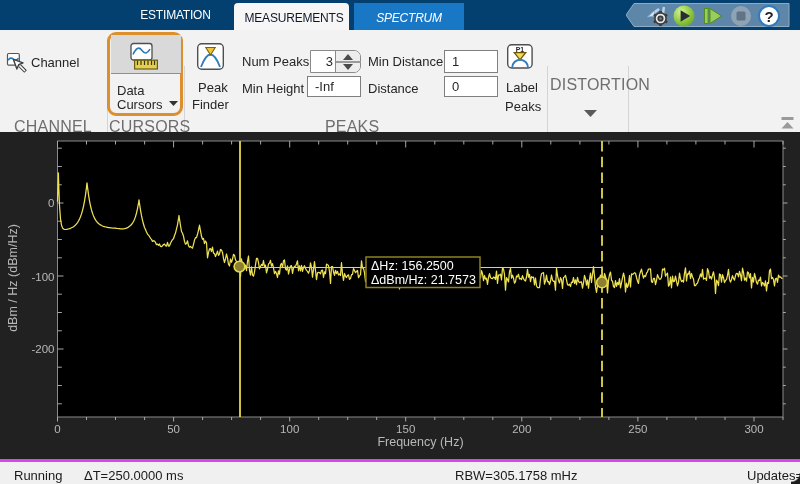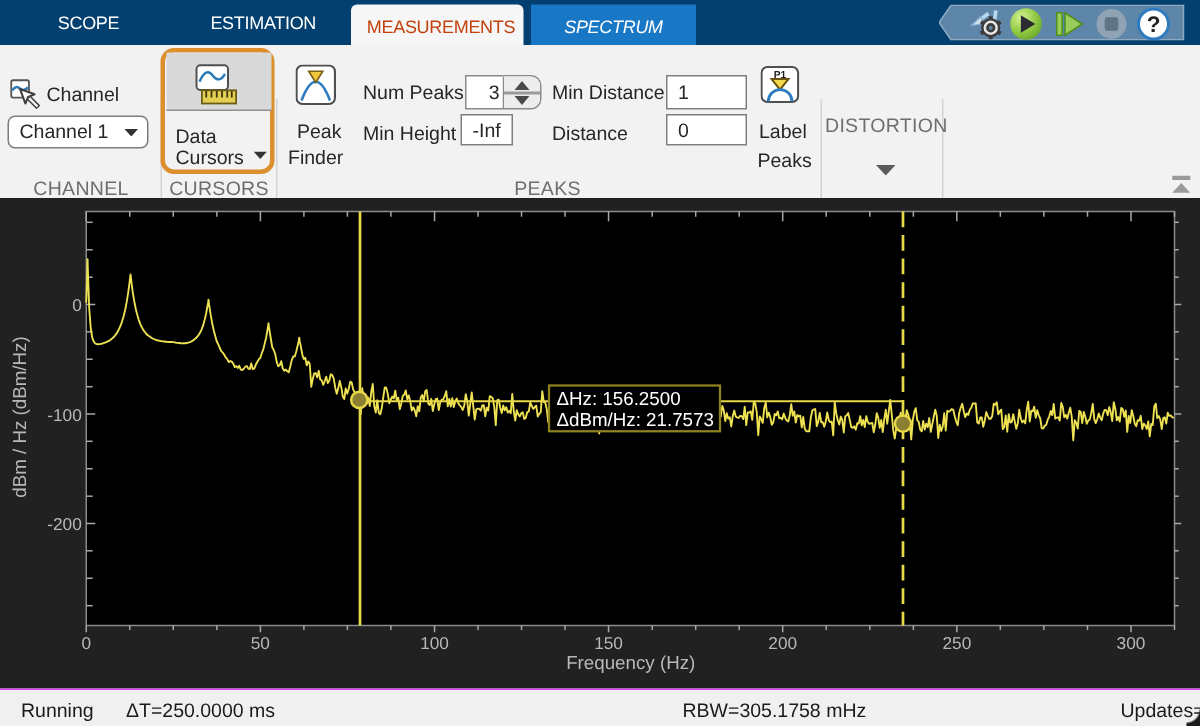--- a/index.html
+++ b/index.html
@@ -1,36 +1,35 @@
 <!DOCTYPE html>
 <html><head>
 <meta charset="utf-8">
 <style>
 * { margin:0; padding:0; box-sizing:border-box; }
 html,body { width:800px; height:484px; overflow:hidden; }
 body { font-family:"Liberation Sans",sans-serif; position:relative; background:#f2f2f2; }
 #tabbar { position:absolute; left:0; top:0; width:800px; height:30px; background:#03406f; }
 .tab { position:absolute; top:0; height:30px; line-height:31px; color:#fff; font-size:12px; text-align:center; letter-spacing:-0.2px; }
-#tab-meas { position:absolute; left:234px; top:3px; width:115px; height:28px; background:#f6f6f6; border-radius:4px 4px 0 0; color:#c2410c; font-size:12px; text-align:center; line-height:30px; letter-spacing:-0.2px; text-indent:5px; }
+#tab-meas { position:absolute; left:234px; top:3px; width:115px; height:28px; background:#f6f6f6; border-radius:4px 4px 0 0; color:#0f172a; font-size:12px; text-align:center; line-height:30px; letter-spacing:-0.2px; text-indent:5px; }
 #tab-spec { position:absolute; left:354px; top:3px; width:110px; height:28px; background:#1878c6; color:#fff; font-size:12px; text-align:center; line-height:30px; letter-spacing:-0.2px;font-style:italic; }
 #banner { position:absolute; left:626px; top:3px; width:164px; height:24px; }
 #toolbar { position:absolute; left:0; top:30px; width:800px; height:102px; background:#f2f2f2; }
 .sep { position:absolute; top:36px; height:94px; width:1px; background:#d4d4d4; }
-.seclabel { position:absolute; top:88px; font-size:13px; color:#6e6e6e; text-align:center; letter-spacing:0.2px; }
+.seclabel { position:absolute; top:88px; font-size:16px; color:#6e6e6e; letter-spacing:0.2px; }
 .lbl { position:absolute; font-size:13px; color:#262626; white-space:nowrap; }
 .ibox { position:absolute; background:#fff; border:1px solid #7f7f7f; font-size:13px; color:#262626; }
 #plotpanel { position:absolute; left:0; top:132px; width:800px; height:328px; }
-#statusbar { position:absolute; left:0; top:459px; width:800px; height:25px; background:#f0f0f0; border-top:1px solid #d946ef; font-size:13px; color:#1a1a1a; }
+#statusbar { position:absolute; left:0; top:459px; width:800px; height:25px; background:#f0f0f0; border-top:3px solid #d946ef; font-size:13px; color:#1a1a1a; }
 #statusbar span { position:absolute; top:5.5px; white-space:nowrap; }
 svg { display:block; }
 </style>
 </head>
 <body>
 <div id="tabbar">
-  <div class="tab" style="left:10px;width:98px;">SCOPE</div>
   <div class="tab" style="left:118px;width:115px;">ESTIMATION</div>
   <div id="tab-meas">MEASUREMENTS</div>
   <div id="tab-spec">SPECTRUM</div>
   <svg id="banner" width="164" height="24" viewBox="0 0 164 24">
     <polygon points="0,12 8,0.5 163,0.5 163,23.5 8,23.5" fill="#5e86a9" stroke="#8fabc3" stroke-width="1"></polygon>
 
     <g transform="translate(34.5,15.5)">
       <line x1="-9" y1="-4" x2="-1.5" y2="-9.5" stroke="#b9d7ec" stroke-width="2.6"></line>
       <polygon points="-13,-1.5 -6.5,-7.5 -4.5,-2.5" fill="#cce2f2" stroke="#86a9c6" stroke-width="0.8"></polygon>
       <rect x="1.8" y="-11.5" width="2.4" height="6" fill="#b9d7ec" transform="rotate(8 3 -8.5)"></rect>
@@ -82,26 +81,20 @@
   <div class="sep" style="left:628px;"></div>
 
   <svg style="position:absolute;left:6px;top:22px;" width="26" height="26" viewBox="0 0 26 26">
     <rect x="1.5" y="1.5" width="11.8" height="11.6" rx="1.2" fill="#fff" stroke="#555" stroke-width="1.2"></rect>
     <path d="M2.2,8.3 Q4.6,4.6 7.2,7.0 T12.6,6.2" fill="none" stroke="#2a7ab8" stroke-width="1.7"></path>
     <line x1="13.6" y1="13.6" x2="19.6" y2="19.6" stroke="#3f3f3f" stroke-width="3.6"></line>
     <line x1="13.6" y1="13.6" x2="19.0" y2="19.0" stroke="#ffffff" stroke-width="1.5"></line>
     <polygon points="7.4,7.4 17.0,10.9 12.7,12.7 10.9,17.0" fill="#fff" stroke="#3f3f3f" stroke-width="1.4" stroke-linejoin="round"></polygon>
   </svg>
   <div class="lbl" style="left:31px;top:25px;">Channel</div>
-  <div class="ibox" style="left:5px;top:47px;width:94px;height:21.5px;border-radius:5px;border-color:#7d7d7d;">
-    <span style="position:absolute;left:7px;top:2px;">Channel 1</span>
-    <svg style="position:absolute;right:6px;top:8px;" width="9" height="5" viewBox="0 0 9 5">
-        <polygon points="0,0 9,0 4.5,5" fill="#333"></polygon>
-      </svg>
-  </div>
   <div class="seclabel" style="left:14px;width:80px;">CHANNEL</div>
 
   <div style="position:absolute;left:107px;top:2px;width:76px;height:84px;border:3px solid #dc8f2c;border-radius:9px;"></div>
   <div style="position:absolute;left:110.5px;top:5px;width:70px;height:39px;background:#d9d9d9;border-bottom:1px solid #8f8f8f;"></div>
   <svg style="position:absolute;left:129px;top:12px;" width="30" height="28" viewBox="0 0 30 28">
     <rect x="2" y="1.5" width="21" height="16.5" rx="2.5" fill="#fff" stroke="#4f4f4f" stroke-width="1.3"></rect>
     <path d="M4,12.5 Q8.5,2.5 12.8,8.3 T21,7.2" fill="none" stroke="#2a7ab8" stroke-width="1.6"></path>
     <rect x="5.6" y="18.2" width="22.8" height="8.8" fill="#e3cf52" stroke="#6b5d15" stroke-width="1.2"></rect>
     <g stroke="#3d350c" stroke-width="1.2">
       <line x1="8.5" y1="18.7" x2="8.5" y2="23"></line>
@@ -138,21 +131,21 @@
       <svg style="position:absolute;left:7px;top:13px;" width="10" height="6" viewBox="0 0 10 6">
           <polygon points="0,0 10,0 5,6" fill="#4a4a4a"></polygon>
         </svg>
     </div>
   </div>
   <div class="lbl" style="left:368px;top:24px;">Min Distance</div>
   <div class="ibox" style="left:444px;top:20px;width:54px;height:23px;">
       <span style="position:absolute;left:7px;top:3px;">1</span>
     </div>
   <div class="lbl" style="left:242px;top:51px;">Min Height</div>
-  <div class="ibox" style="left:307px;top:46px;width:35px;height:21px;">
+  <div class="ibox" style="left:307px;top:46px;width:54px;height:21px;">
       <span style="position:absolute;left:7px;top:2px;">-Inf</span>
     </div>
   <div class="lbl" style="left:368px;top:51px;">Distance</div>
   <div class="ibox" style="left:444px;top:46px;width:54px;height:21px;">
       <span style="position:absolute;left:7px;top:2px;">0</span>
     </div>
 
   <svg style="position:absolute;left:507px;top:14px;" width="26" height="25" viewBox="0 0 26 25">
     <rect x="0.7" y="0.7" width="24.4" height="23.3" rx="4" fill="#fff" stroke="#4f4f4f" stroke-width="1.4"></rect>
     <text x="13" y="8.2" text-anchor="middle" font-family="'Liberation Sans',sans-serif" font-size="6.8" font-weight="bold" fill="#222">P1</text>

